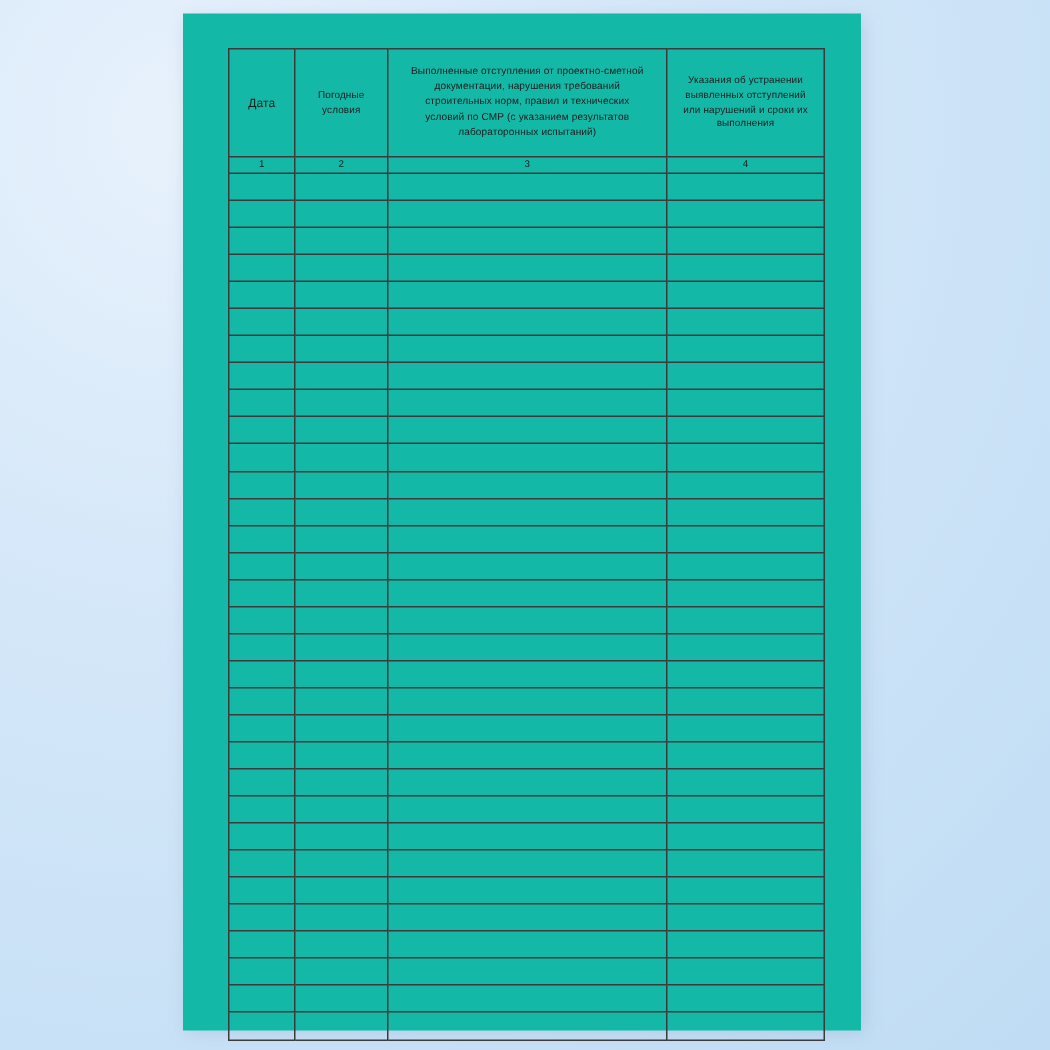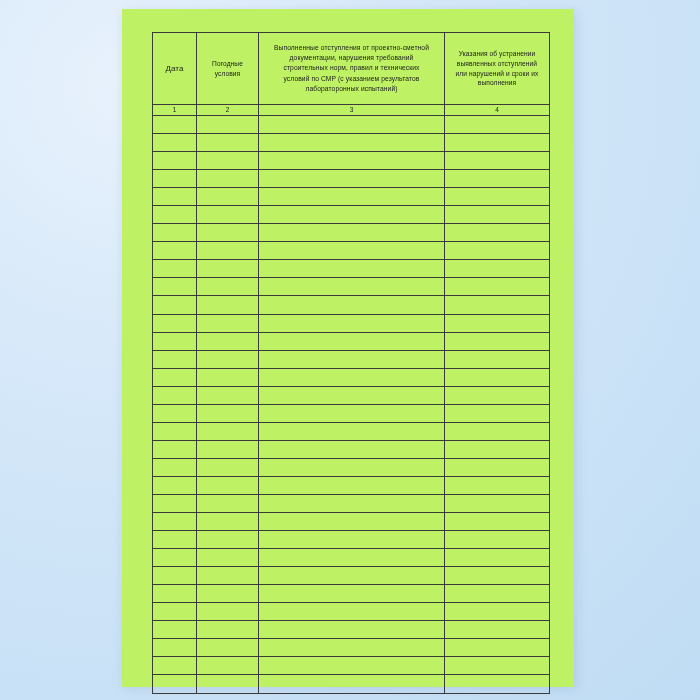--- a/index.html
+++ b/index.html
@@ -28,21 +28,21 @@
     height: 676px;
     background: rgba(70, 110, 150, 0.18);
     filter: blur(6px);
   }
   .page {
     position: absolute;
     left: 122px;
     top: 9px;
     width: 452px;
     height: 678px;
-    background: #bef264;
+    background: #14b8a6;
   }
   .sheet-inner {
     position: absolute;
     left: 30px;
     top: 23px;
     width: 397px;
     height: 637px;
   }
   table.journal {
     border-collapse: collapse;

